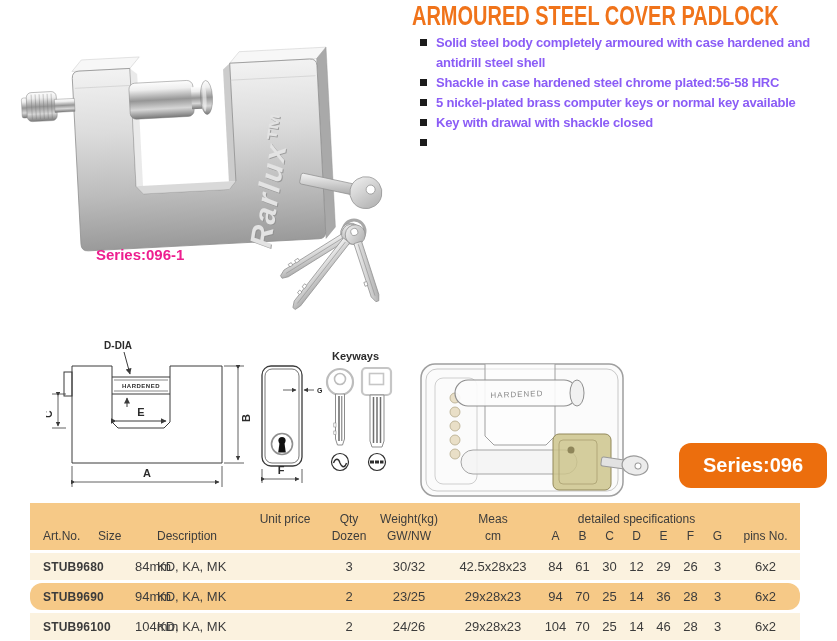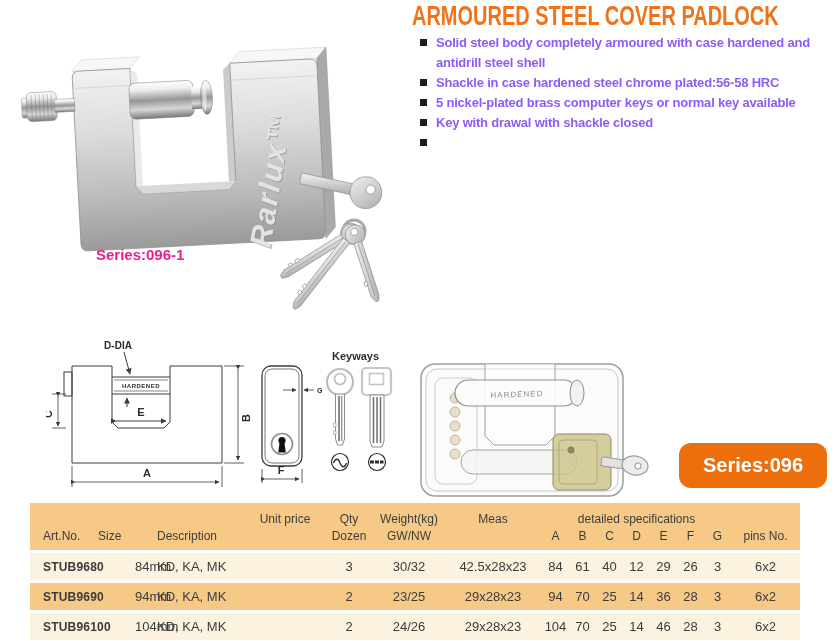--- a/index.html
+++ b/index.html
@@ -44,21 +44,21 @@
   .r1{grid-row:1;align-items:flex-end;padding-bottom:1px;}
   .r2{grid-row:2;align-items:flex-start;padding-top:2px;}
   .c1{grid-column:1}.c2{grid-column:2}.c3{grid-column:3}.c4{grid-column:4}.c5{grid-column:5}
   .c6{grid-column:6}.c7{grid-column:7}.c8{grid-column:8}.c9{grid-column:9}.c10{grid-column:10}
   .c11{grid-column:11}.c12{grid-column:12}.c13{grid-column:13}.c14{grid-column:14}.c15{grid-column:15}
   .cspan{grid-column:8/15}
   .hc.la{justify-content:flex-start;}
   .c1.la{padding-left:13px}.c2.la{padding-left:10px}.c3.la{padding-left:23px}
   .trow{height:27px;align-items:center;font-size:13px;}
   .trow.cream{background:#FBF2DF;}
-  .trow.orange{background:#F6C987;}
+  .trow.orange{background:#F6C987;border-radius:12px;}
   .row0{top:553px}.row1{top:583px}.row2{top:613px}
   .trow div{text-align:center;}
   .trow .artno{font-size:12px;font-weight:700;text-align:left;padding-left:13px;letter-spacing:.2px;}
   .trow .size{text-align:left;padding-left:10px;margin-left:37px;}
   .trow .desc{text-align:left;padding-left:23px;}
 </style>
 </head>
 <body>
 
 <div class="page">
@@ -289,41 +289,42 @@
     <div class="hc r1 c4">Unit price</div>
     <div class="hc r1 c5">Qty</div>
     <div class="hc r1 c6">Weight(kg)</div>
     <div class="hc r1 c7">Meas</div>
     <div class="hc r1 cspan">detailed specifications</div>
     <div class="hc r2 c1 la">Art.No.</div>
     <div class="hc r2 c2 la">Size</div>
     <div class="hc r2 c3 la">Description</div>
     <div class="hc r2 c5">Dozen</div>
     <div class="hc r2 c6">GW/NW</div>
+    <div class="hc r2 c7">cm</div>
     <div class="hc r2 c8">A</div>
     <div class="hc r2 c9">B</div>
     <div class="hc r2 c10">C</div>
     <div class="hc r2 c11">D</div>
     <div class="hc r2 c12">E</div>
     <div class="hc r2 c13">F</div>
     <div class="hc r2 c14">G</div>
     <div class="hc r2 c15">pins No.</div>
   </div>
 
   <div class="trow cream row0">
     <div class="artno">STUB9680</div>
     <div class="size">84mm</div>
     <div class="desc">KD, KA, MK</div>
     <div></div>
     <div>3</div>
     <div>30/32</div>
     <div>42.5x28x23</div>
     <div>84</div>
     <div>61</div>
-    <div>40</div>
+    <div>30</div>
     <div>12</div>
     <div>29</div>
     <div>26</div>
     <div>3</div>
     <div>6x2</div>
   </div>
 
   <div class="trow orange row1">
     <div class="artno">STUB9690</div>
     <div class="size">94mm</div>

